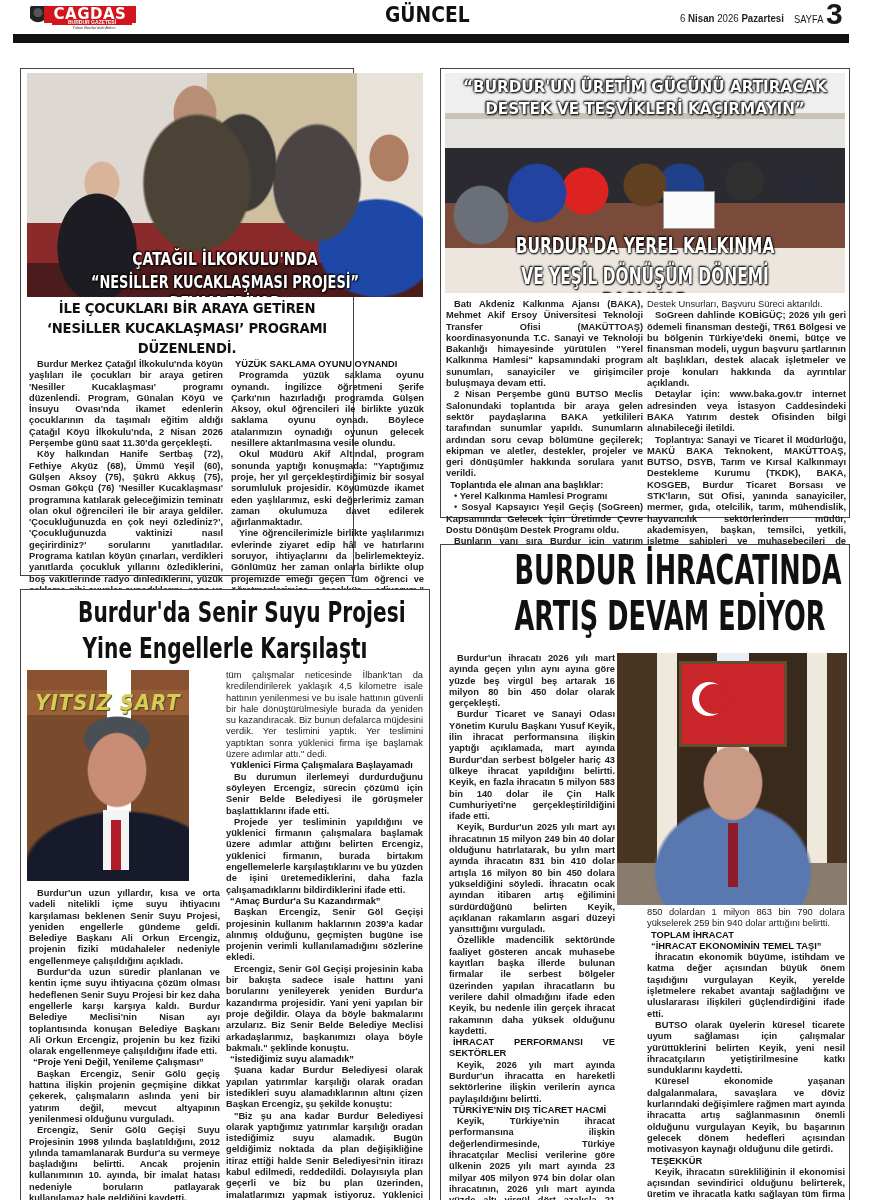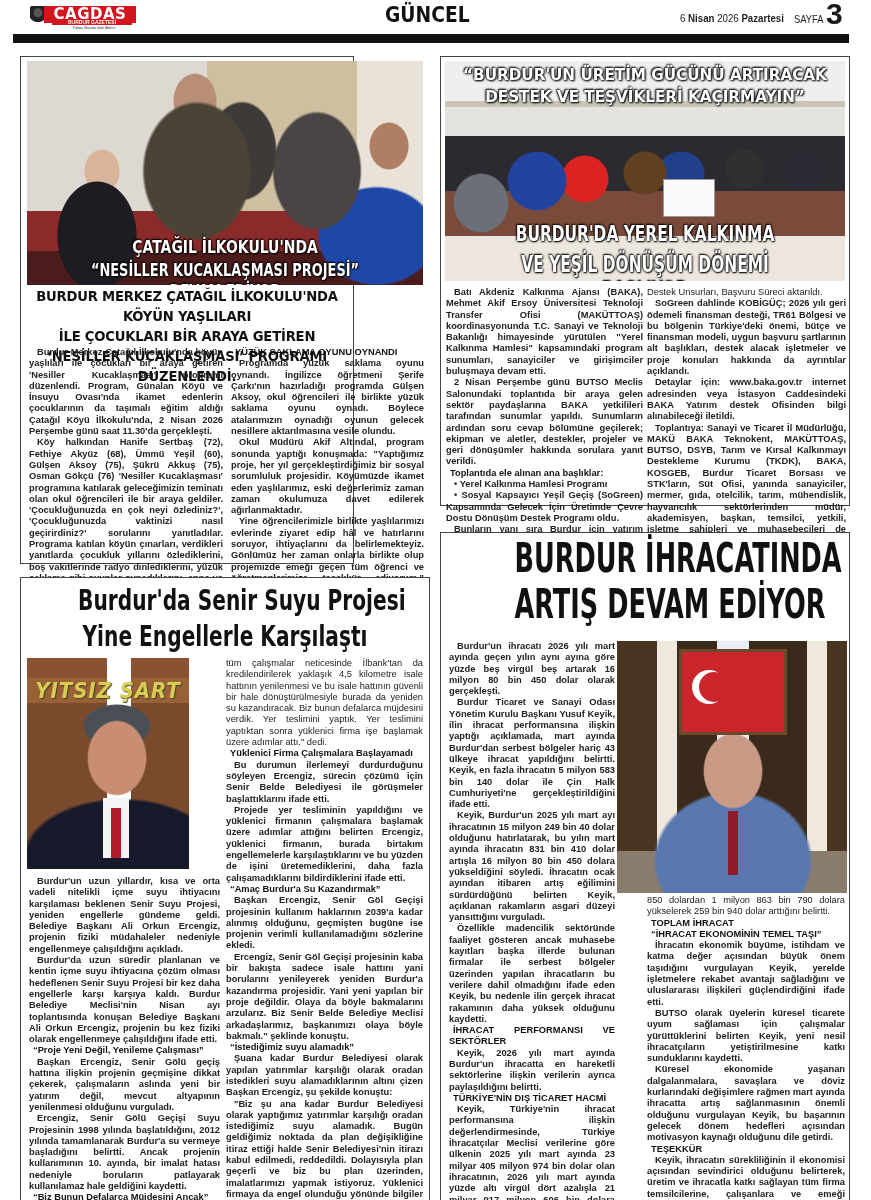--- a/index.html
+++ b/index.html
@@ -14,21 +14,21 @@
   .logo .tag { position: absolute; left: 24px; top: 19px; width: 80px; font-size: 4px; color: #333; font-style: italic; text-align: center; }
   .logo .bust { position: absolute; left: 0; top: 0; width: 16px; height: 19px; background: radial-gradient(circle at 50% 35%, #555 0 4px, #222 5px 9px, transparent 10px); }
   .section-title { position: absolute; left: 385px; top: 2px; font-family: "DejaVu Sans", sans-serif; font-weight: bold; font-size: 22px; letter-spacing: 0px; transform: scaleX(0.85); transform-origin: left top; color: #111; }
   .date { position: absolute; left: 680px; top: 12px; font-size: 11px; color: #222; transform: scaleX(0.88); transform-origin: left top; white-space: nowrap; }
   .date b { font-weight: bold; }
   .page-label { position: absolute; left: 794px; top: 13px; font-size: 11px; transform: scaleX(0.85); transform-origin: left top; }
   .page-num { position: absolute; left: 826px; top: -1px; font-size: 30px; font-weight: bold; line-height: 30px; }
   .top-rule { position: absolute; left: 13px; top: 34px; width: 836px; height: 9px; background: #111; }
 
   
-  .box { position: absolute; border: 1.5px solid #444; background: #fff; }
+  .box { position: absolute; border: 1.5px solid #444; background: #fff; margin-top: 12px; }
   .col { position: absolute; font-size: 9.3px; line-height: 11.3px; text-align: justify; color: #222; }
   .col p { text-indent: 8px; font-weight: bold; }
   .col h4 { font-size: 9.3px; font-weight: bold; text-indent: 4px; color: #111; line-height: 11.3px; }
   .col .sig { font-weight: bold; text-indent: 6px; }
   .photo { position: absolute; overflow: hidden; }
 
   
   #a1 { left: 20px; top: 56px; width: 334px; height: 508px; }
   #a1 .photo { left: 6px; top: 4px; width: 396px; height: 224px;
      background:
@@ -134,21 +134,20 @@
   <div class="page-num">3</div>
 </div>
 <div class="top-rule"></div>
 
 <div class="box" id="a1">
   <div class="photo">
     <div class="overlay ov1">ÇATAĞIL İLKOKULU'NDA</div>
     <div class="overlay ov2">“NESİLLER KUCAKLAŞMASI PROJESİ” DEVAM EDİYOR</div>
   </div>
   <div class="deck">
-    <div>BURDUR MERKEZ ÇATAĞIL İLKOKULU'NDA KÖYÜN YAŞLILARI</div>
     <div>İLE ÇOCUKLARI BİR ARAYA GETİREN</div>
     <div>‘NESİLLER KUCAKLAŞMASI’ PROGRAMI DÜZENLENDİ.</div>
   </div>
   <div class="col c1">
     <p>Burdur Merkez Çatağıl İlkokulu'nda köyün yaşlıları ile çocukları bir araya getiren 'Nesiller Kucaklaşması' programı düzenlendi. Program, Günalan Köyü ve İnsuyu Ovası'nda ikamet edenlerin çocuklarının da taşımalı eğitim aldığı Çatağıl Köyü İlkokulu'nda, 2 Nisan 2026 Perşembe günü saat 11.30'da gerçekleşti.</p>
     <p>Köy halkından Hanife Sertbaş (72), Fethiye Akyüz (68), Ümmü Yeşil (60), Gülşen Aksoy (75), Şükrü Akkuş (75), Osman Gökçü (76) 'Nesiller Kucaklaşması' programına katılarak geleceğimizin teminatı olan okul öğrencileri ile bir araya geldiler. 'Çocukluğunuzda en çok neyi özlediniz?', 'Çocukluğunuzda vaktinizi nasıl geçirirdiniz?' sorularını yanıtladılar. Programa katılan köyün çınarları, verdikleri yanıtlarda çocukluk yıllarını özlediklerini, boş vakitlerinde radyo dinlediklerini, yüzük saklama gibi oyunlar oynadıklarını, anne ve babaları ile birlikte bağ bahçe işleri ile ilgilendiklerini söylediler.</p>
   </div>
   <div class="col c2">
     <h4>YÜZÜK SAKLAMA OYUNU OYNANDI</h4>
     <p>Programda yüzük saklama oyunu oynandı. İngilizce öğretmeni Şerife Çarkı'nın hazırladığı programda Gülşen Aksoy, okul öğrencileri ile birlikte yüzük saklama oyunu oynadı. Böylece atalarımızın oynadığı oyunun gelecek nesillere aktarılmasına vesile olundu.</p>

